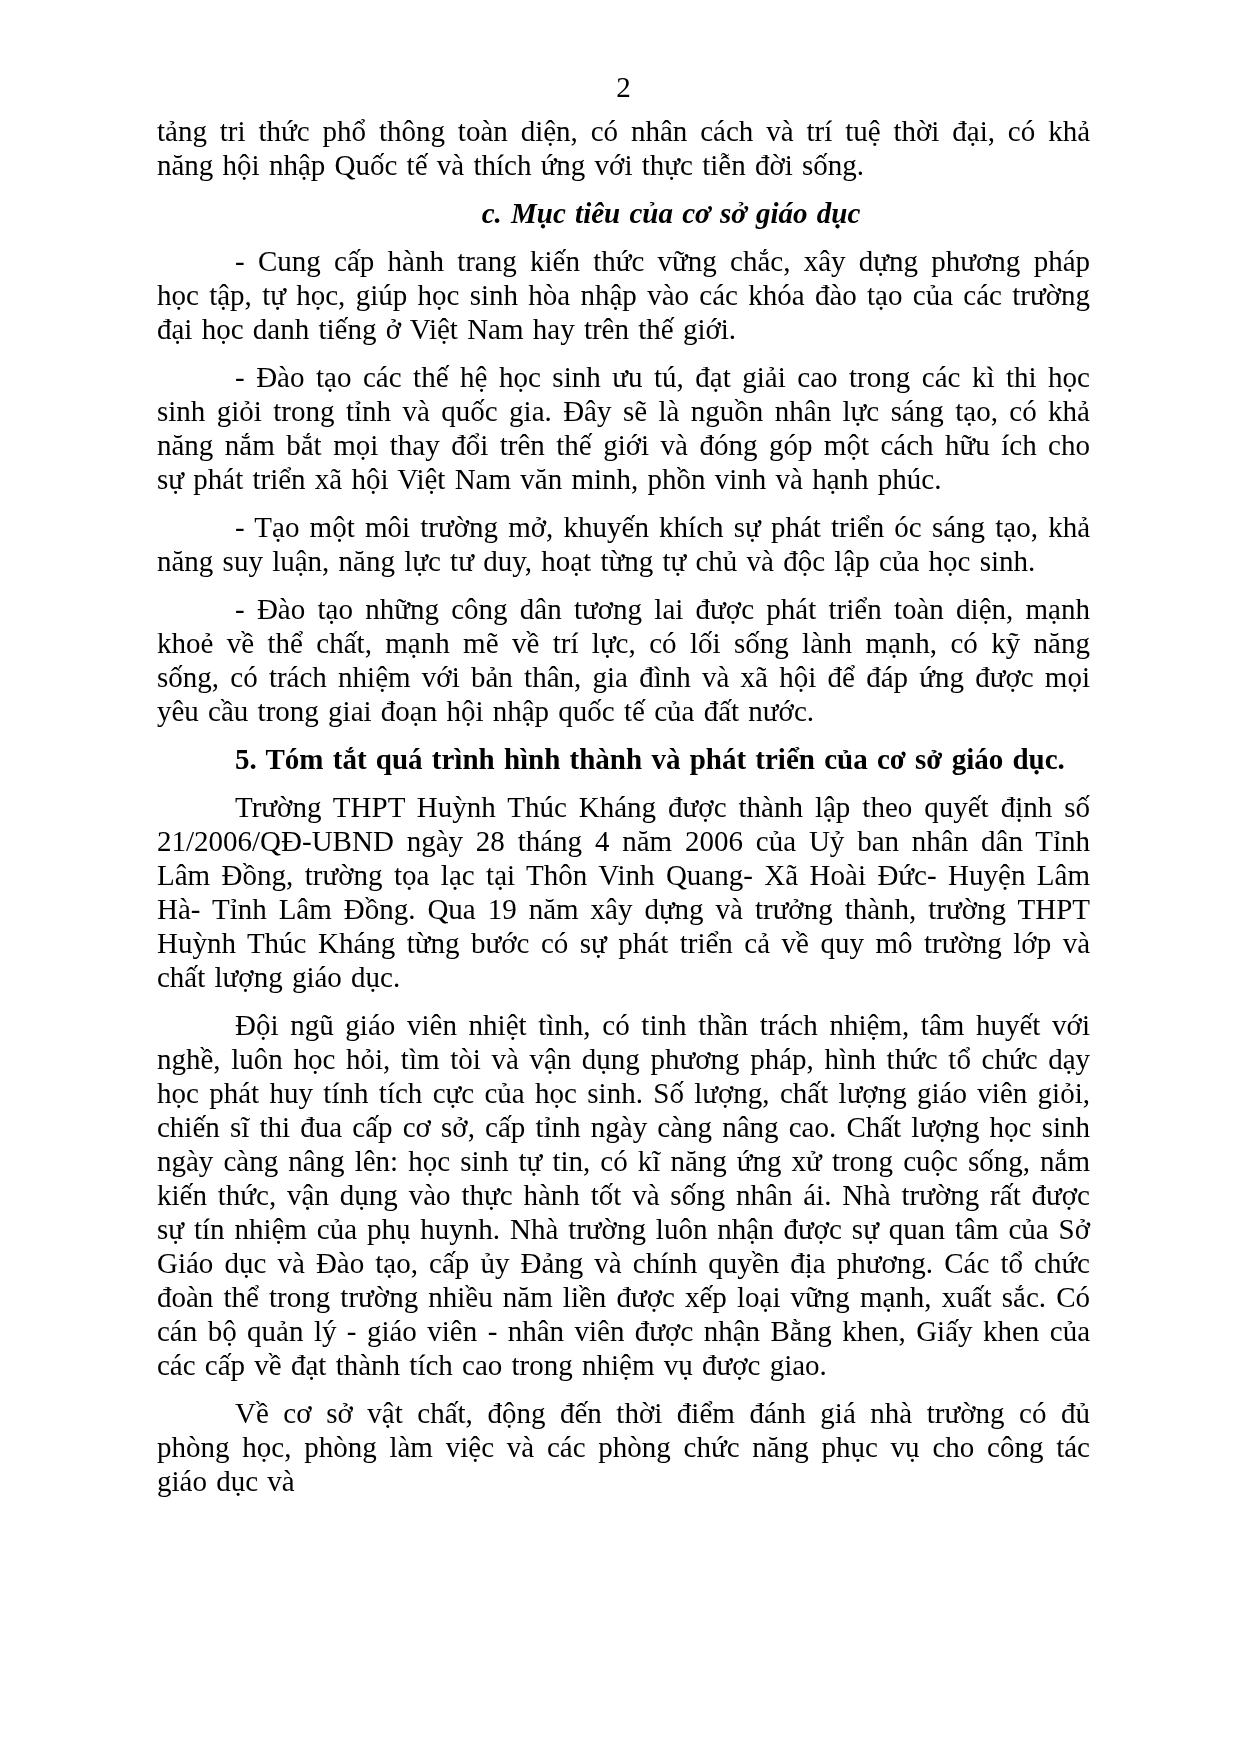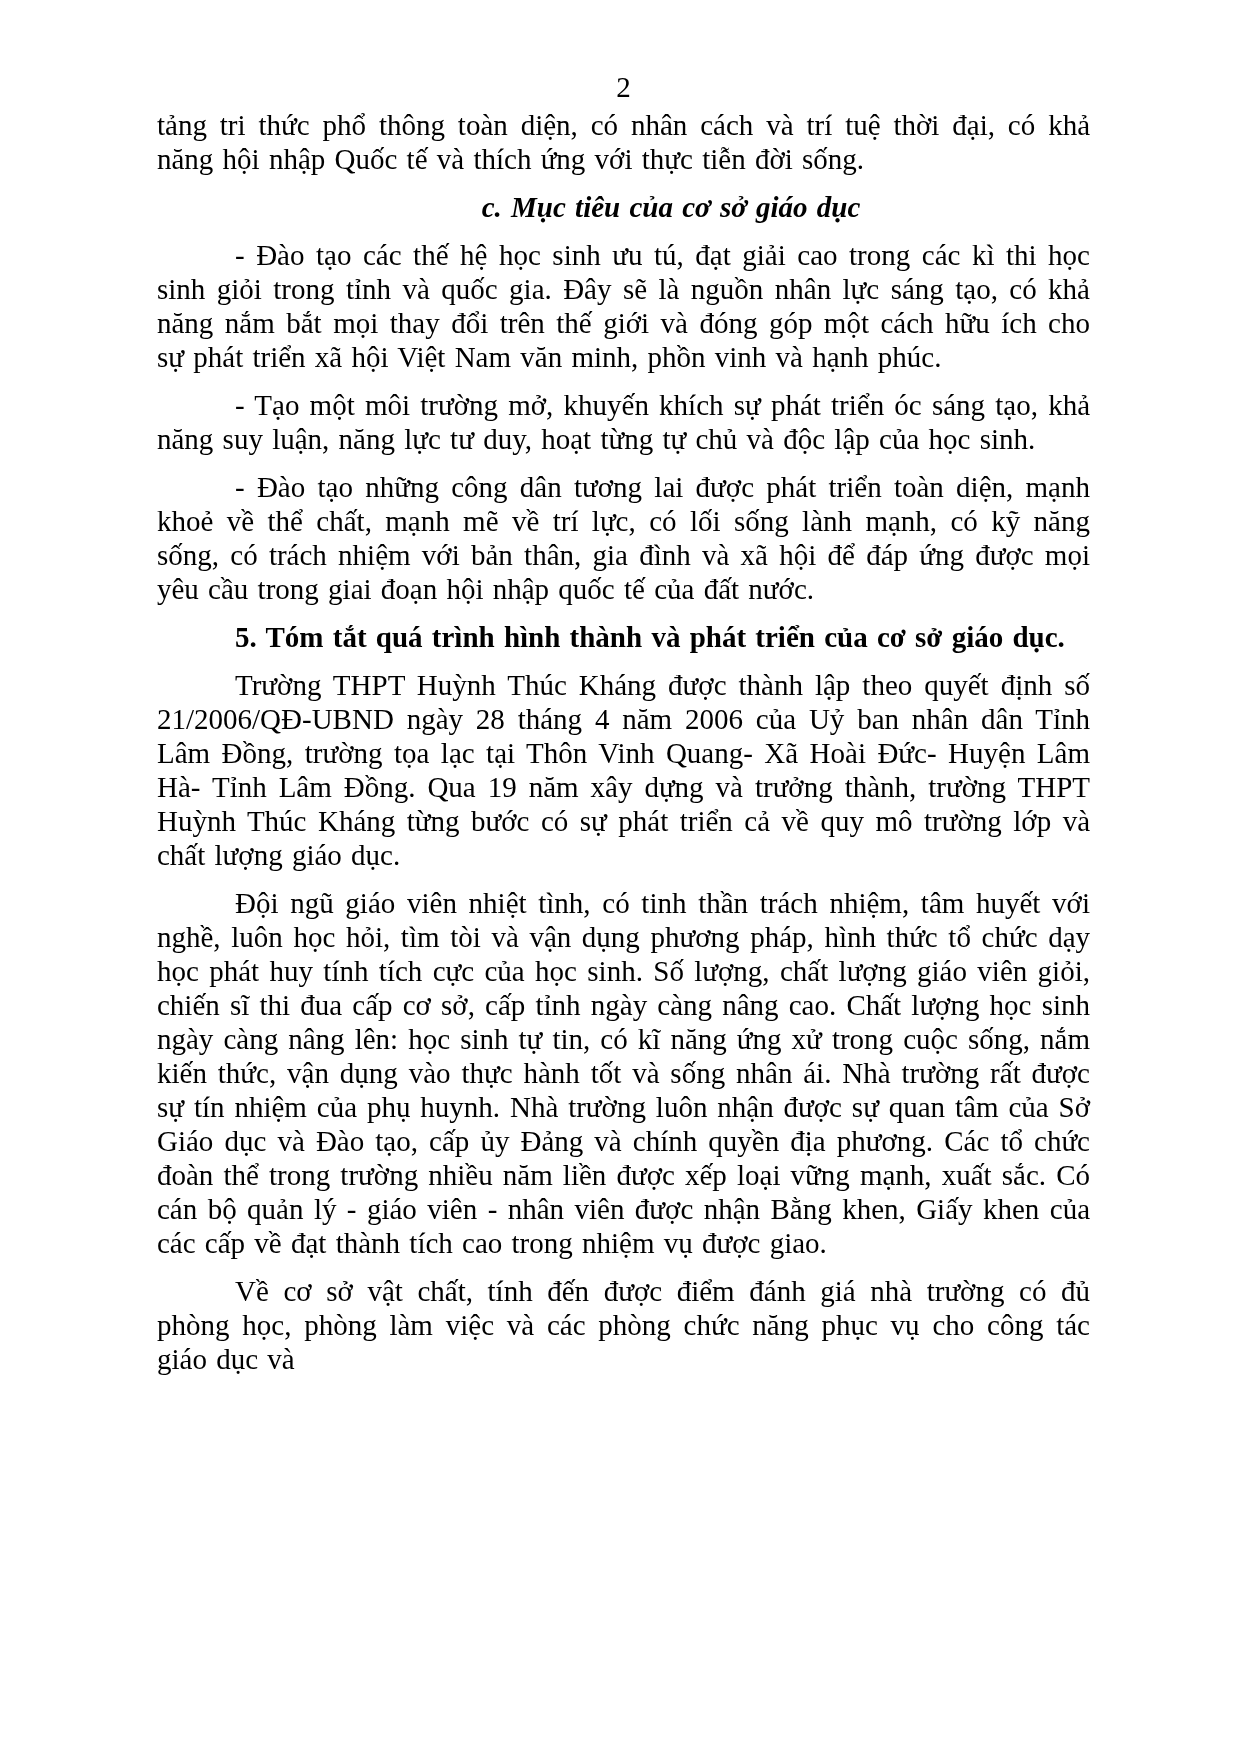--- a/index.html
+++ b/index.html
@@ -20,21 +20,21 @@
     position: absolute;
     top: 70px;
     left: 157px;
     width: 933px;
     text-align: center;
     font-size: 29px;
     line-height: 34px;
   }
   .content {
     position: absolute;
-    top: 108px;
+    top: 114px;
     left: 157px;
     width: 933px;
   }
   .content p {
     margin: 0 0 14px 0;
     font-size: 29px;
     line-height: 34px;
     text-align: justify;
     text-indent: 78px;
     word-spacing: 2px;
@@ -61,29 +61,30 @@
 
   <div class="page-number">2</div>
 
   <div class="content">
 
     <p class="para-continuation">tảng tri thức phổ thông toàn diện, có nhân cách và trí tuệ thời đại, có khả năng hội nhập Quốc tế và thích ứng với thực tiễn đời sống.</p>
 
     <p class="heading-bold-italic">c. Mục tiêu của cơ sở giáo dục</p>
 
 
+    <p>- Cung cấp hành trang kiến thức vững chắc, xây dựng phương pháp học tập, tự học, giúp học sinh hòa nhập vào các khóa đào tạo của các trường đại học danh tiếng ở Việt Nam hay trên thế giới.</p>
 
     <p>- Đào tạo các thế hệ học sinh ưu tú, đạt giải cao trong các kì thi học sinh giỏi trong tỉnh và quốc gia. Đây sẽ là nguồn nhân lực sáng tạo, có khả năng nắm bắt mọi thay đổi trên thế giới và đóng góp một cách hữu ích cho sự phát triển xã hội Việt Nam văn minh, phồn vinh và hạnh phúc.</p>
 
     <p>- Tạo một môi trường mở, khuyến khích sự phát triển óc sáng tạo, khả năng suy luận, năng lực tư duy, hoạt từng tự chủ và độc lập của học sinh.</p>
 
     <p>- Đào tạo những công dân tương lai được phát triển toàn diện, mạnh khoẻ về thể chất, mạnh mẽ về trí lực, có lối sống lành mạnh, có kỹ năng sống, có trách nhiệm với bản thân, gia đình và xã hội để đáp ứng được mọi yêu cầu trong giai đoạn hội nhập quốc tế của đất nước.</p>
 
     <p class="heading-bold">5. Tóm tắt quá trình hình thành và phát triển của cơ sở giáo dục.</p>
 
     <p>Trường THPT Huỳnh Thúc Kháng được thành lập theo quyết định số 21/2006/QĐ-UBND ngày 28 tháng 4 năm 2006 của Uỷ ban nhân dân Tỉnh Lâm Đồng, trường tọa lạc tại Thôn Vinh Quang- Xã Hoài Đức- Huyện Lâm Hà- Tỉnh Lâm Đồng. Qua 19 năm xây dựng và trưởng thành, trường THPT Huỳnh Thúc Kháng từng bước có sự phát triển cả về quy mô trường lớp và chất lượng giáo dục.</p>
 
     <p>Đội ngũ giáo viên nhiệt tình, có tinh thần trách nhiệm, tâm huyết với nghề, luôn học hỏi, tìm tòi và vận dụng phương pháp, hình thức tổ chức dạy học phát huy tính tích cực của học sinh. Số lượng, chất lượng giáo viên giỏi, chiến sĩ thi đua cấp cơ sở, cấp tỉnh ngày càng nâng cao. Chất lượng học sinh ngày càng nâng lên: học sinh tự tin, có kĩ năng ứng xử trong cuộc sống, nắm kiến thức, vận dụng vào thực hành tốt và sống nhân ái. Nhà trường rất được sự tín nhiệm của phụ huynh. Nhà trường luôn nhận được sự quan tâm của Sở Giáo dục và Đào tạo, cấp ủy Đảng và chính quyền địa phương. Các tổ chức đoàn thể trong trường nhiều năm liền được xếp loại vững mạnh, xuất sắc. Có cán bộ quản lý - giáo viên - nhân viên được nhận Bằng khen, Giấy khen của các cấp về đạt thành tích cao trong nhiệm vụ được giao.</p>
 
-    <p>Về cơ sở vật chất, tính đến được điểm đánh giá nhà trường có đủ phòng học, phòng làm việc và các phòng chức năng phục vụ cho công tác giáo dục và</p>
+    <p>Về cơ sở vật chất, động đến thời điểm đánh giá nhà trường có đủ phòng học, phòng làm việc và các phòng chức năng phục vụ cho công tác giáo dục và</p>
 
   </div>
 </div>
 
 </body></html>

